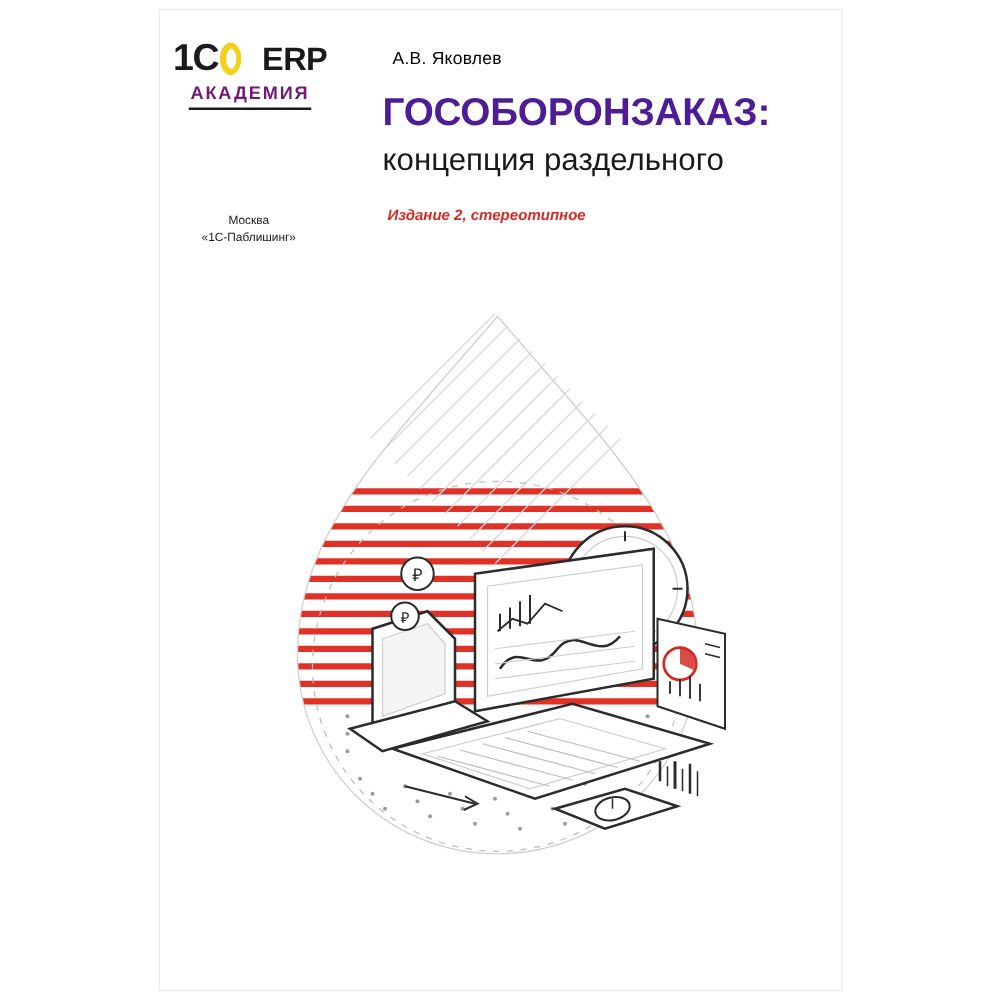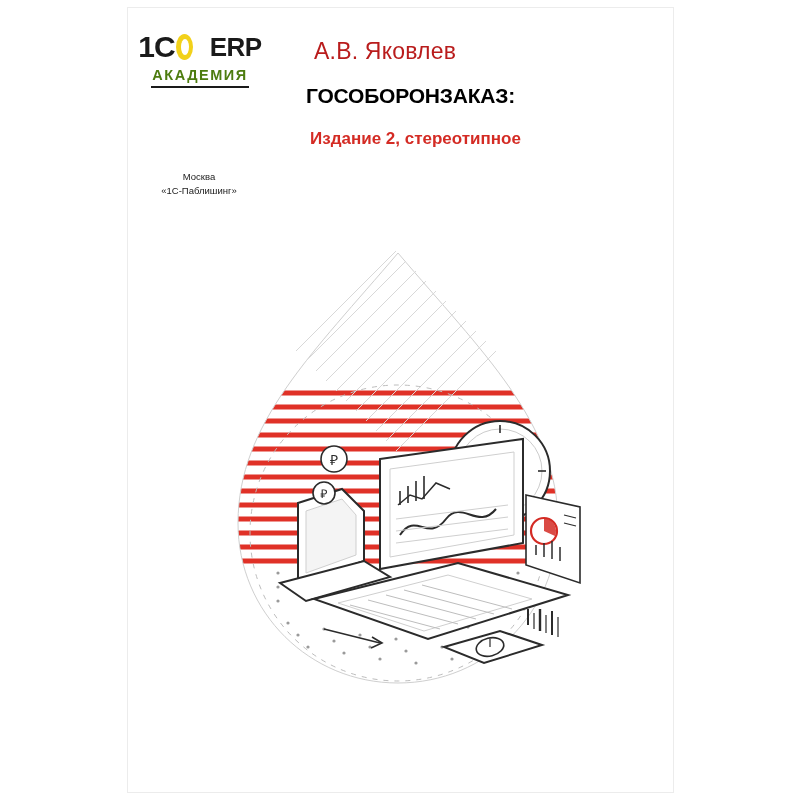--- a/index.html
+++ b/index.html
@@ -84,21 +84,21 @@
     line-height: 1;
     letter-spacing: -0.5px;
     padding-left: 16px;
   }
   .logo-akademia {
     margin-top: 5px;
     font-family: "Liberation Sans", sans-serif;
     font-weight: bold;
     font-size: 14.5px;
     letter-spacing: 1.5px;
-    color: #4d7c0f;
+    color: #701a75;
   }
   .logo-rule {
     margin: 3px auto 0;
     width: 98px;
     height: 2px;
     background: #1a1a1a;
   }
 
   
   .publisher {
@@ -113,45 +113,46 @@
   }
 
   
   .title-block {
     position: absolute;
     left: 178px;
     top: 30px;
     width: 350px;
   }
   .author {
-    font-size: 23px;
-    color: #b91c1c;
+    font-size: 14px;
+    color: #000000;
     letter-spacing: 0.2px;
     margin: 0 0 20px 8px;
   }
   .main-title {
-    font-size: 21px;
-    font-weight: bold;
-    color: #000000;
+    font-size: 31px;
+    font-weight: bold;
+    color: #4c1d95;
     letter-spacing: -0.2px;
     line-height: 1.05;
     margin: 0 0 6px 0;
   }
   .subtitle {
     font-size: 25px;
     color: #1a1a1a;
     line-height: 1.22;
     margin: 0;
   }
   .edition {
     margin-top: 22px;
     margin-left: 4px;
-    font-size: 17px;
+    font-size: 12px;
     font-weight: bold;
     color: #d42b24;
+    font-style: italic;
   }
 
   
   .illustration {
     position: absolute;
     left: 0;
     top: 235px;
     width: 545px;
     height: 520px;
   }
@@ -175,20 +176,21 @@
       </div>
 
       <div class="publisher">
         <div>Москва</div>
         <div>«1С-Паблишинг»</div>
       </div>
 
       <div class="title-block">
         <div class="author">А.В. Яковлев</div>
         <div class="main-title">ГОСОБОРОНЗАКАЗ:</div>
+        <div class="subtitle">концепция раздельного</div>
         <div class="edition">Издание 2, стереотипное</div>
       </div>
 
       <div class="illustration">
         <svg width="545" height="520" viewBox="0 0 545 520" xmlns="http://www.w3.org/2000/svg">
           <defs>
             <clipPath id="dropclip">
               <path d="M270 10 C 355 110, 430 180, 430 280 C 430 370, 358 440, 270 440 C 182 440, 110 370, 110 280 C 110 180, 185 110, 270 10 Z"></path>
             </clipPath>
           </defs>

